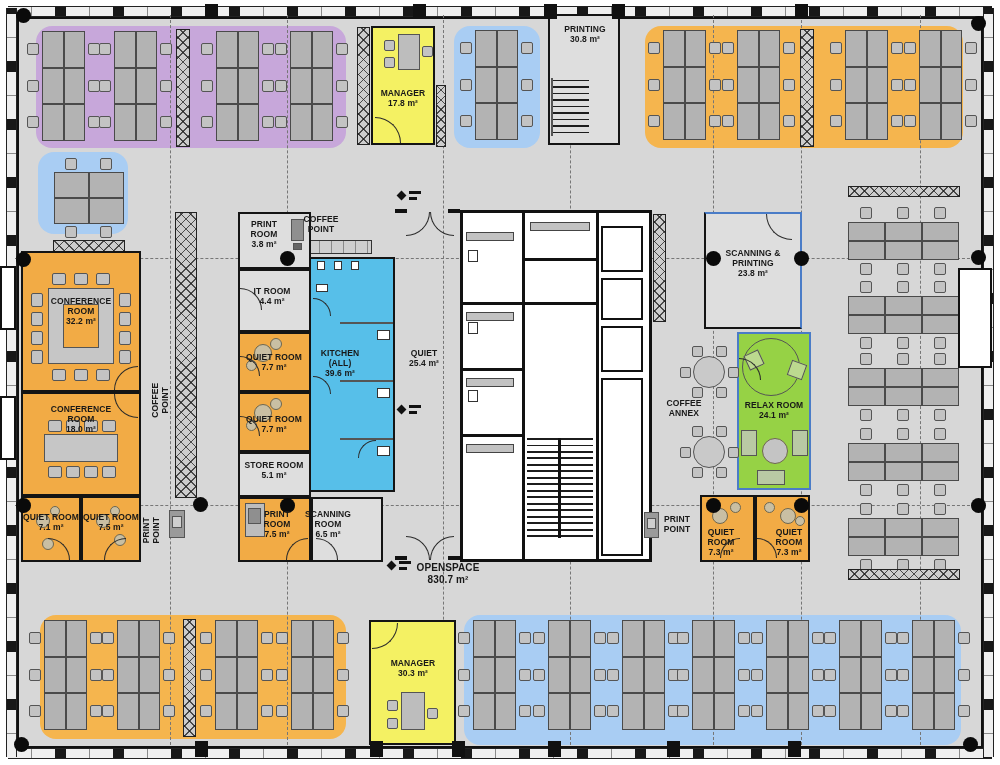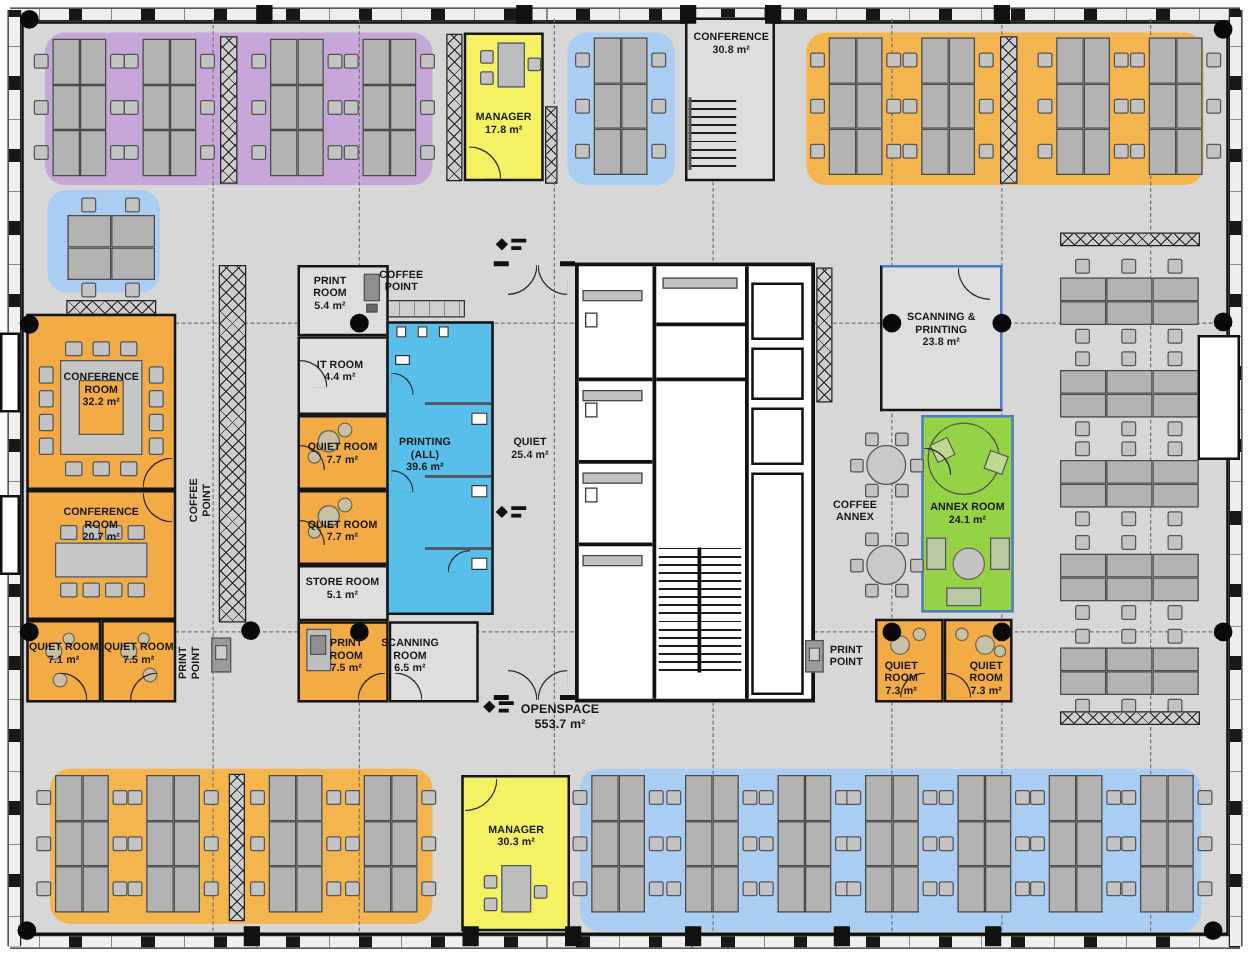--- a/index.html
+++ b/index.html
@@ -574,46 +574,46 @@
     <div class="abs " style="left: 398px; top: 192px; width: 7px; height: 7px; background: rgb(17, 17, 17); transform: rotate(45deg);"></div>
     <div class="abs " style="left: 409px; top: 191px; width: 12px; height: 3px; background: rgb(17, 17, 17);"></div>
     <div class="abs " style="left: 409px; top: 197px; width: 8px; height: 3px; background: rgb(17, 17, 17);"></div>
     <div class="abs " style="left: 398px; top: 406px; width: 7px; height: 7px; background: rgb(17, 17, 17); transform: rotate(45deg);"></div>
     <div class="abs " style="left: 409px; top: 405px; width: 12px; height: 3px; background: rgb(17, 17, 17);"></div>
     <div class="abs " style="left: 409px; top: 411px; width: 8px; height: 3px; background: rgb(17, 17, 17);"></div>
     <div class="abs " style="left: 388px; top: 562px; width: 7px; height: 7px; background: rgb(17, 17, 17); transform: rotate(45deg);"></div>
     <div class="abs " style="left: 399px; top: 561px; width: 12px; height: 3px; background: rgb(17, 17, 17);"></div>
     <div class="abs " style="left: 399px; top: 567px; width: 8px; height: 3px; background: rgb(17, 17, 17);"></div>
     <div class="lbl" style="left: 550px; top: 24px; width: 70px;">
-      <div>CONFERENCE</div>
+      <div>PRINTING</div>
       <div>30.8 m²</div>
     </div>
     <div class="lbl" style="left: 373px; top: 88px; width: 60px;">
       <div>MANAGER</div>
       <div>17.8 m²</div>
     </div>
     <div class="lbl" style="left: 45px; top: 296px; width: 72px;">
       <div>CONFERENCE ROOM</div>
       <div>32.2 m²</div>
     </div>
     <div class="lbl" style="left: 45px; top: 404px; width: 72px;">
       <div>CONFERENCE ROOM</div>
-      <div>20.7 m²</div>
+      <div>18.0 m²</div>
     </div>
     <div class="lbl" style="left: 22px; top: 512px; width: 58px;">
       <div>QUIET ROOM</div>
       <div>7.1 m²</div>
     </div>
     <div class="lbl" style="left: 82px; top: 512px; width: 58px;">
       <div>QUIET ROOM</div>
       <div>7.5 m²</div>
     </div>
     <div class="lbl" style="left: 244px; top: 219px; width: 40px;">
       <div>PRINT ROOM</div>
-      <div>5.4 m²</div>
+      <div>3.8 m²</div>
     </div>
     <div class="lbl" style="left: 244px; top: 286px; width: 56px;">
       <div>IT ROOM</div>
       <div>4.4 m²</div>
     </div>
     <div class="lbl" style="left: 238px; top: 352px; width: 72px;">
       <div>QUIET ROOM</div>
       <div>7.7 m²</div>
     </div>
     <div class="lbl" style="left: 238px; top: 414px; width: 72px;">
@@ -626,29 +626,29 @@
     </div>
     <div class="lbl" style="left: 257px; top: 509px; width: 40px;">
       <div>PRINT ROOM</div>
       <div>7.5 m²</div>
     </div>
     <div class="lbl" style="left: 303px; top: 509px; width: 50px;">
       <div>SCANNING ROOM</div>
       <div>6.5 m²</div>
     </div>
     <div class="lbl" style="left: 317px; top: 348px; width: 46px;">
-      <div>PRINTING (ALL)</div>
+      <div>KITCHEN (ALL)</div>
       <div>39.6 m²</div>
     </div>
     <div class="lbl" style="left: 723px; top: 248px; width: 60px;">
       <div>SCANNING &amp; PRINTING</div>
       <div>23.8 m²</div>
     </div>
     <div class="lbl" style="left: 738px; top: 400px; width: 72px;">
-      <div>ANNEX ROOM</div>
+      <div>RELAX ROOM</div>
       <div>24.1 m²</div>
     </div>
     <div class="lbl" style="left: 701px; top: 527px; width: 40px;">
       <div>QUIET ROOM</div>
       <div>7.3 m²</div>
     </div>
     <div class="lbl" style="left: 769px; top: 527px; width: 40px;">
       <div>QUIET ROOM</div>
       <div>7.3 m²</div>
     </div>
@@ -659,19 +659,19 @@
     <div class="lbl" style="left: 399px; top: 348px; width: 50px;">
       <div>QUIET</div>
       <div>25.4 m²</div>
     </div>
     <div class="lbl" style="left: 658px; top: 398px; width: 52px;">
       <div>COFFEE ANNEX</div>
       <div></div>
     </div>
     <div class="lbl big" style="left: 406px; top: 562px; width: 84px;">
       <div>OPENSPACE</div>
-      <div>553.7 m²</div>
+      <div>830.7 m²</div>
     </div>
     <div class="lbl" style="left: 297px; top: 214px; width: 48px;">COFFEE POINT</div>
     <div class="lbl rot" style="left: 136px; top: 390px; width: 48px;">COFFEE POINT</div>
     <div class="lbl rot" style="left: 131px; top: 520px; width: 40px;">PRINT POINT</div>
     <div class="lbl" style="left: 657px; top: 514px; width: 40px;">PRINT POINT</div>
   </div>
 
 </body></html>

